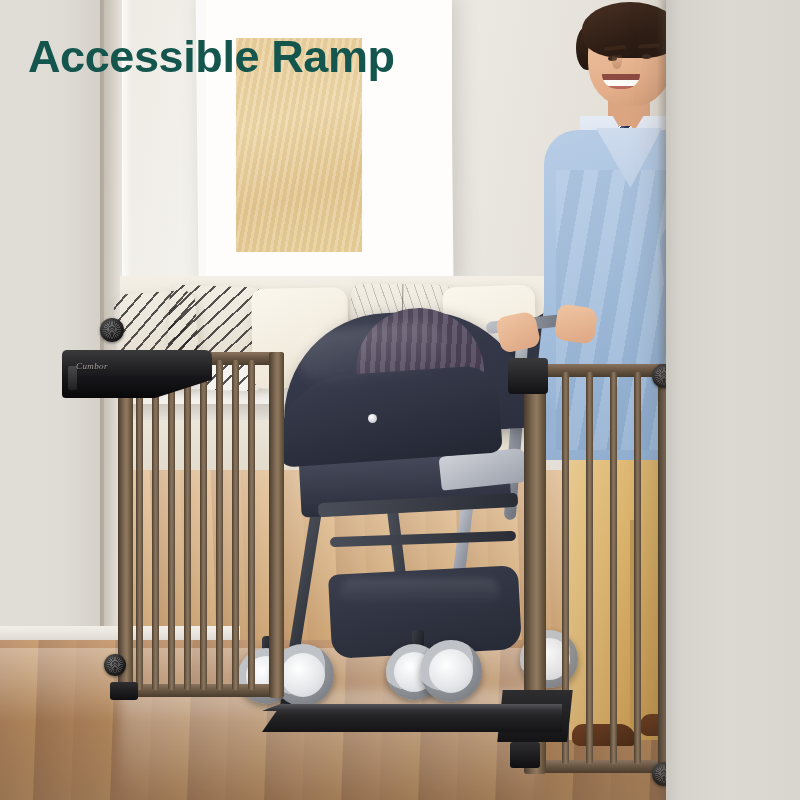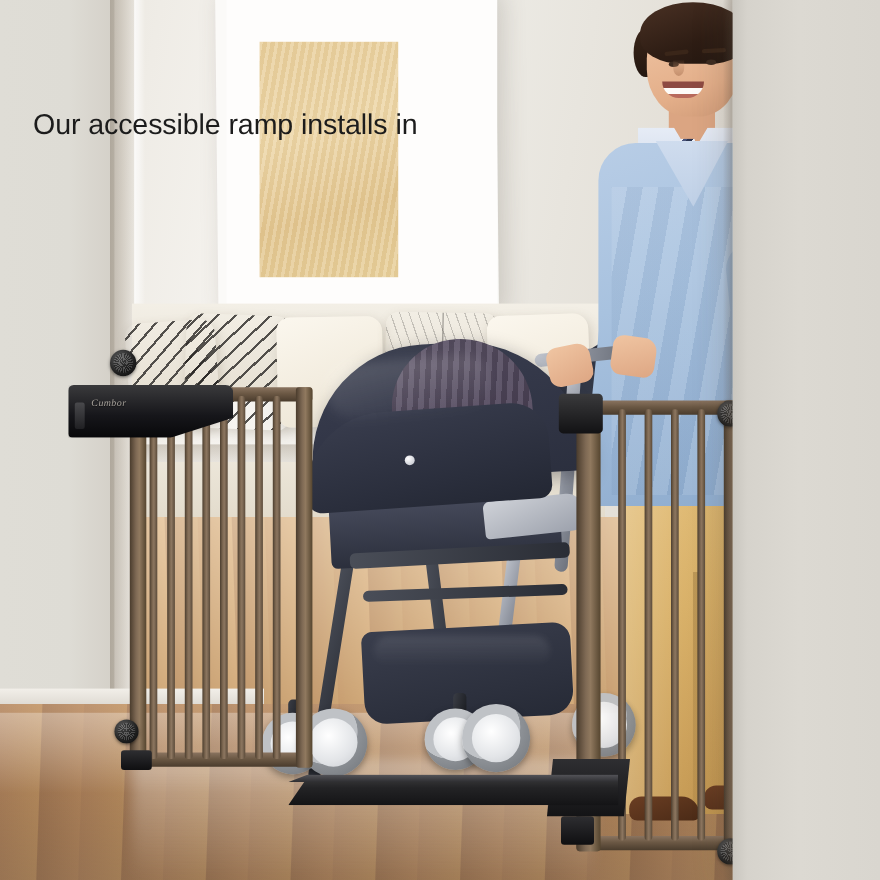--- a/index.html
+++ b/index.html
@@ -117,21 +117,21 @@
   .latch{left:62px;top:350px;width:150px;height:48px;
     background:linear-gradient(180deg,#3a3a3c,#16161a 58%,#08080a);
     border-radius:5px 7px 4px 4px;
     clip-path:polygon(0 0,100% 0,100% 62%,62% 100%,0 100%);
     box-shadow:2px 3px 8px rgba(0,0,0,.45);}
   .latch-slot{left:68px;top:366px;width:9px;height:24px;border-radius:2px;
     background:linear-gradient(180deg,#49494c,#202023);}
   .latch-logo{left:76px;top:360px;width:46px;height:12px;
     color:#b9b3ab;font-family:"Liberation Serif",serif;font-style:italic;
     font-size:9px;letter-spacing:.4px;line-height:12px;opacity:.88;
-    text-shadow:0 1px 1px rgba(0,0,0,.7);white-space:nowrap;text-align:center;}
+    text-shadow:0 1px 1px rgba(0,0,0,.7);white-space:nowrap;}
 
   
   .gate-ext{left:524px;top:364px;width:150px;height:412px;}
 
   
   .ramp{left:262px;top:706px;width:300px;height:26px;
     background:linear-gradient(180deg,#3b3b3c,#232325 40%,#141416);
     clip-path:polygon(6% 0,100% 0,100% 100%,0 100%);
     box-shadow:0 4px 10px rgba(0,0,0,.35);}
   .ramp-top{left:262px;top:704px;width:300px;height:7px;
@@ -376,18 +376,18 @@
   <div class="knob" style="left:652px;top:364px;width:24px;height:24px;"></div>
   <div class="knob" style="left:652px;top:762px;width:24px;height:24px;"></div>
 
   <div class="layer ramp-rt"></div>
   <div class="layer ramp"></div>
   <div class="layer ramp-top"></div>
 
   <div class="layer jamb-edge"></div>
   <div class="layer jamb"></div>
 
+  <div class="layer headline" style="color:#14564d;">Accessible Ramp</div>
 
   <div class="layer body-copy" style="color:#1c1c1c;">
-    <div>Our accessible ramp installs in</div>
   </div>
 
 </div>
 
 </body></html>

